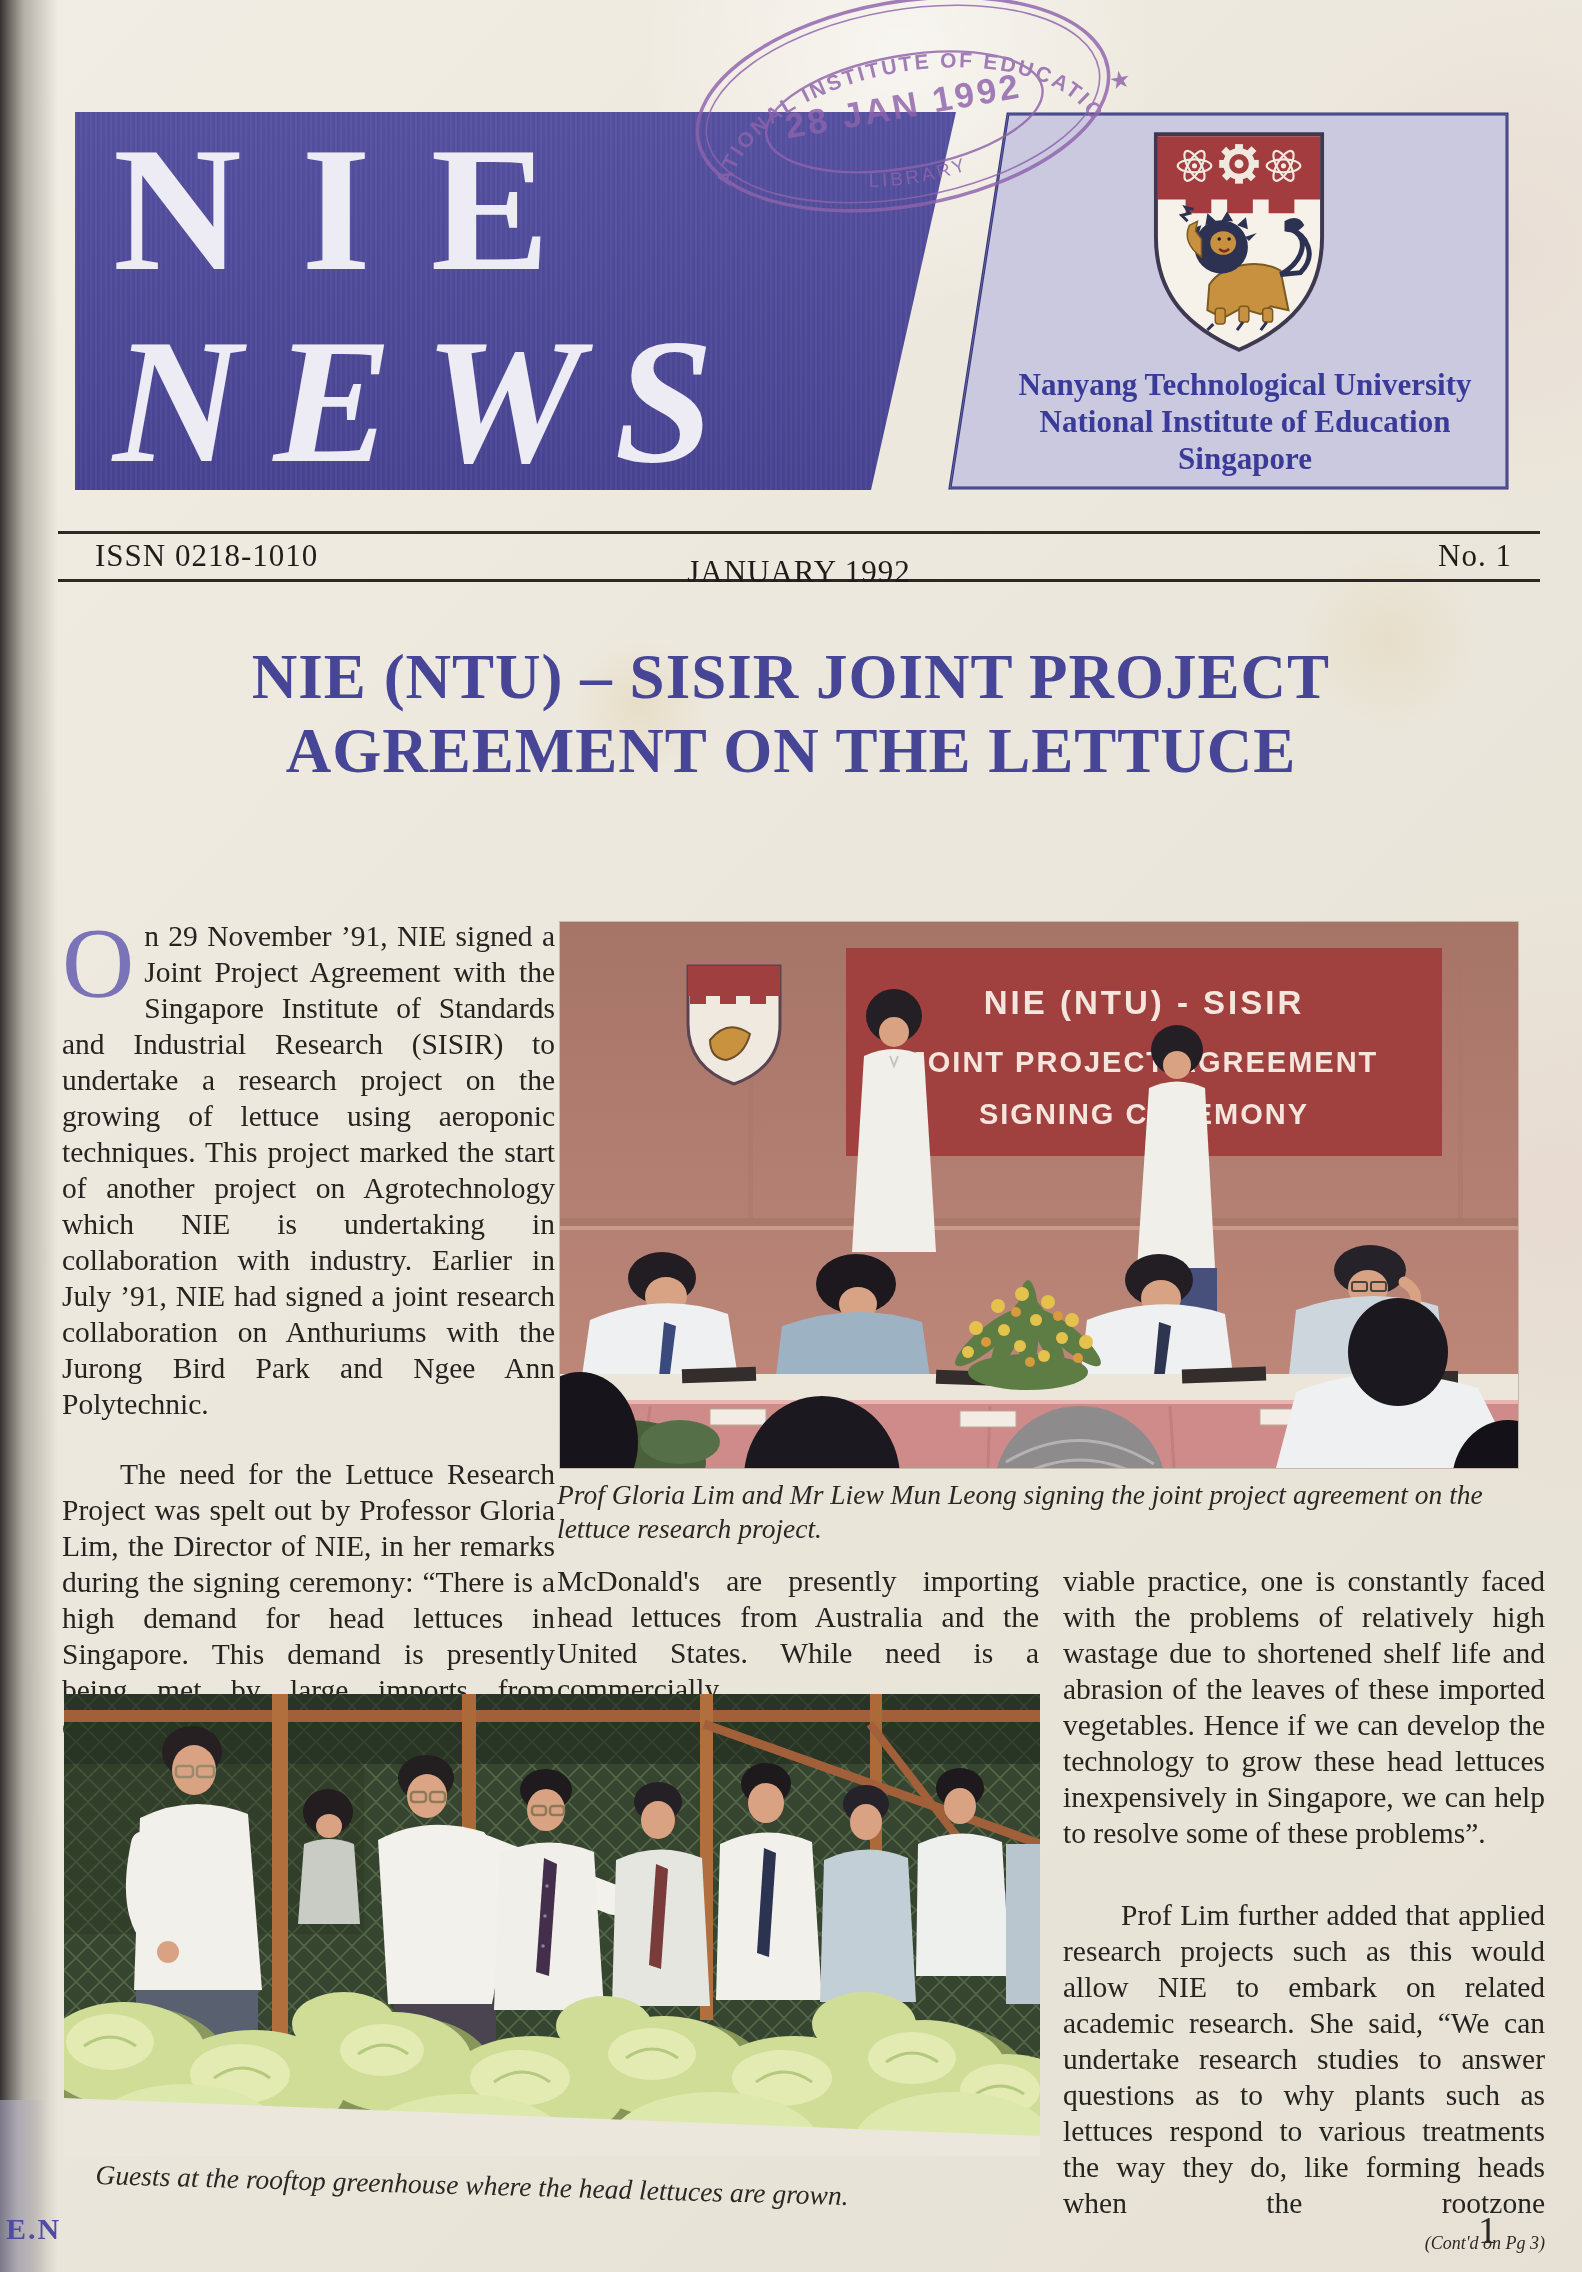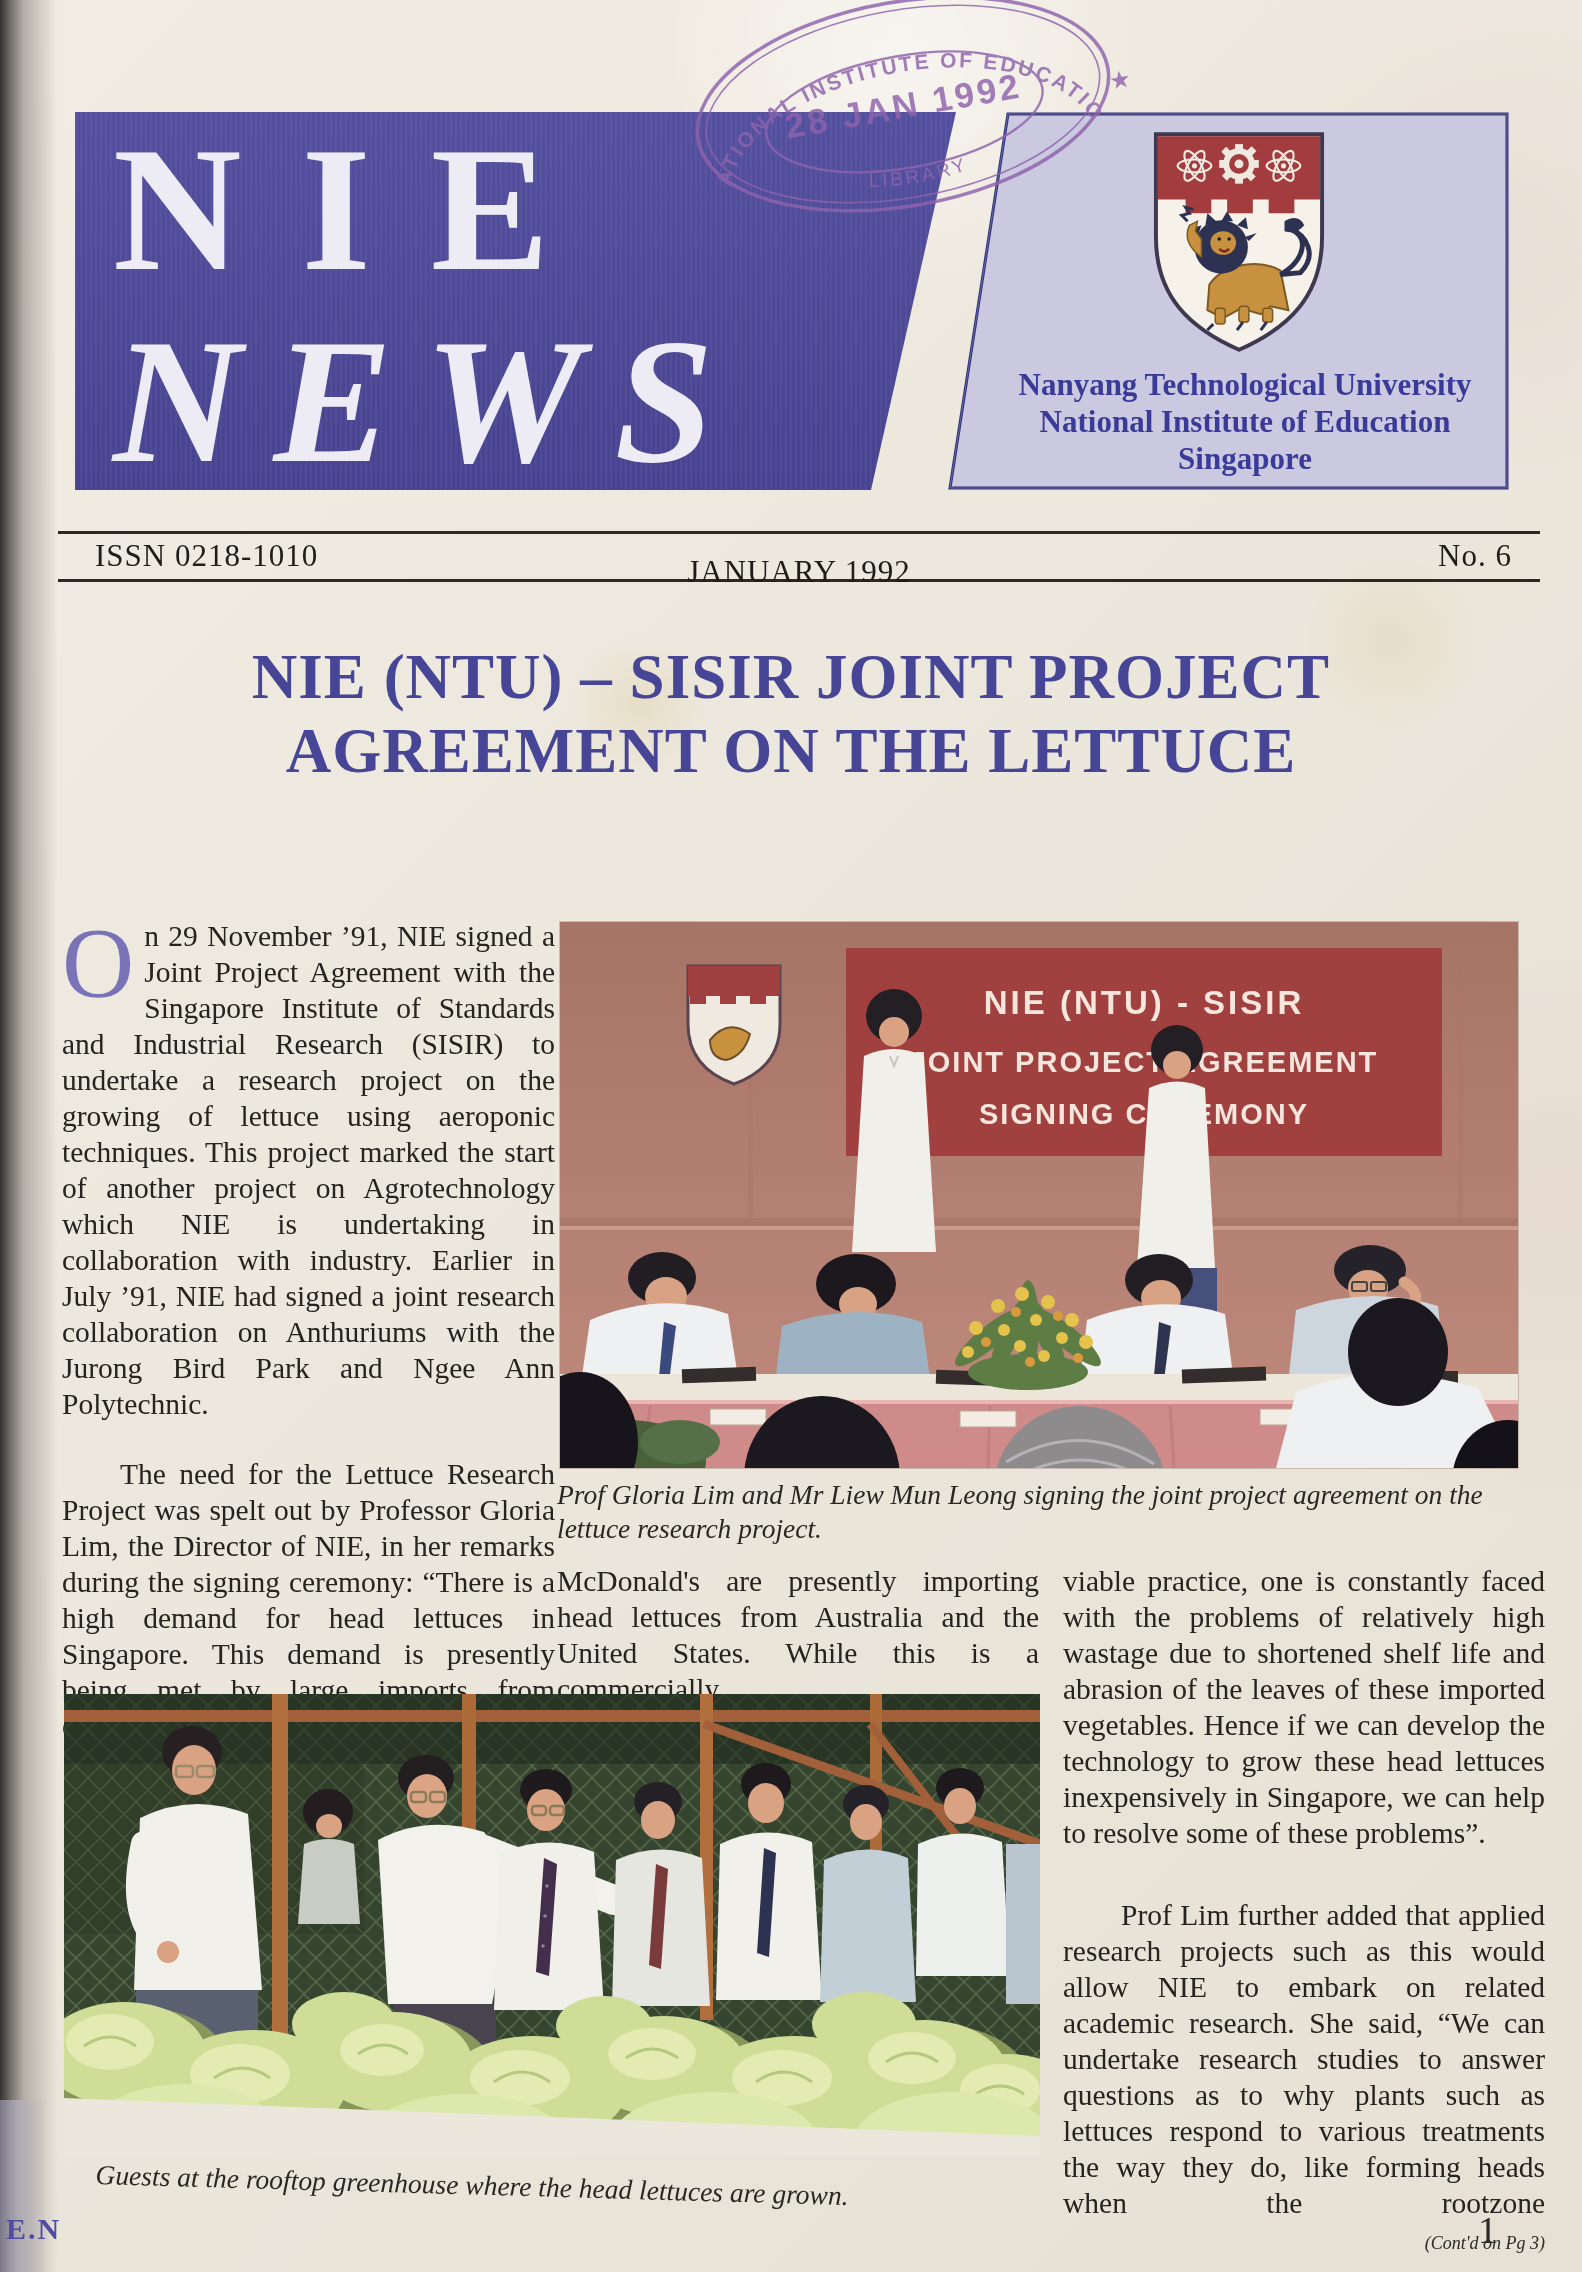--- a/index.html
+++ b/index.html
@@ -165,21 +165,21 @@
         <textPath href="#arcBot" startOffset="50%" text-anchor="middle">LIBRARY</textPath>
       </text>
       <text x="470" y="134" font-size="24">★</text>
     </g>
   </svg>
 
   <div class="rule" style="top:531px"></div>
   <div class="rule" style="top:579px"></div>
   <div class="issue-text issn">ISSN 0218-1010</div>
   <div class="issue-text issue-date">JANUARY  1992</div>
-  <div class="issue-text issue-no">No. 6</div>
+  <div class="issue-text issue-no">No. 1</div>
 
   <div class="headline">
     <div>NIE (NTU) – SISIR JOINT PROJECT</div>
     <div>AGREEMENT ON THE LETTUCE</div>
   </div>
 
   <div class="col-left bodytext">
     <div>
       <span class="dropcap">O</span><span>n 29 November ’91, NIE signed a Joint Project Agreement with the Singapore Institute of Standards and Industrial Research (SISIR) to undertake a research project on the growing of lettuce using aeroponic techniques.  This project marked the start of another project on Agrotechnology which NIE is undertaking in collaboration with industry.  Earlier in July ’91, NIE had signed a joint research collaboration on Anthuriums with the Jurong Bird Park and Ngee Ann Polytechnic.</span>
     </div>
@@ -324,21 +324,21 @@
       <path d="M446 540 q74 -44 148 2" stroke="#b5b2b4" stroke-width="3" fill="none"></path>
       <path d="M452 558 q68 -40 136 0" stroke="#b5b2b4" stroke-width="3" fill="none"></path>
       <path d="M736 470 Q 816 436 918 466 L 958 546 H 716 Z" fill="#eef0f1"></path>
       <ellipse cx="838" cy="430" rx="50" ry="54" fill="#1b1820"></ellipse>
       <ellipse cx="948" cy="560" rx="56" ry="62" fill="#141218"></ellipse>
     </g>
   </svg>
 
   <div class="caption caption1">Prof Gloria Lim and Mr Liew Mun Leong signing the joint project agreement on the lettuce research project.</div>
 
-  <div class="col-mid bodytext jlast">McDonald's are presently importing head lettuces from Australia and the United States.  While this is a commercially</div>
+  <div class="col-mid bodytext jlast">McDonald's are presently importing head lettuces from Australia and the United States.  While need is a commercially</div>
 
   <div class="col-right bodytext">
     <div>viable practice, one is constantly faced with the problems of relatively high wastage due to shortened shelf life and abrasion of the leaves of these imported vegetables.  Hence if we can develop the technology to grow these head lettuces inexpensively in Singapore, we can help to resolve some of these problems”.</div>
     <div class="indent jlast" style="margin-top:46px">Prof Lim further added that applied research projects such as this would allow NIE to embark on related academic research.  She said, “We can undertake research studies to answer questions as to why plants such as lettuces respond to various treatments the way they do, like forming heads when the rootzone</div>
     <div class="contd">(Cont'd on Pg 3)</div>
   </div>
 
   <svg class="photo2" viewBox="0 0 976 462" preserveAspectRatio="none">
     <defs>
       <pattern id="fence" width="24" height="24" patternUnits="userSpaceOnUse">

